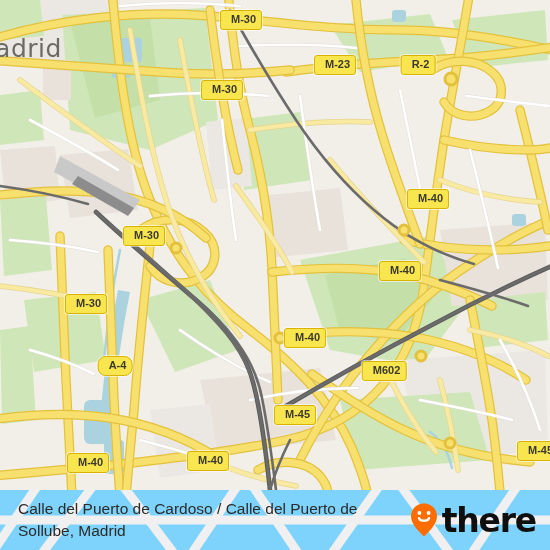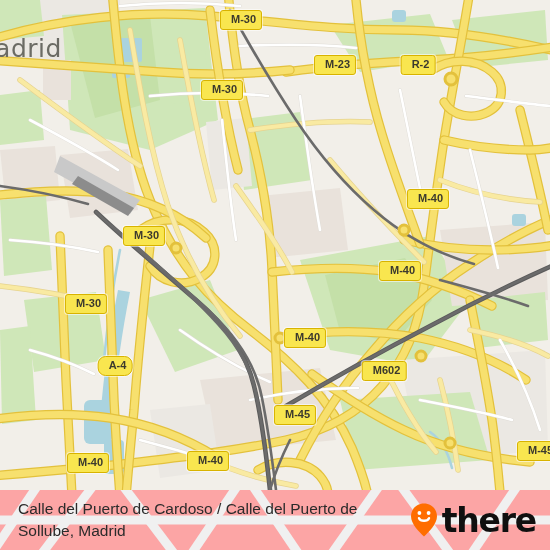--- a/index.html
+++ b/index.html
@@ -88,21 +88,21 @@
     width:0;height:0;
     border-left:10px solid transparent;
     border-right:10px solid transparent;
     border-top:12px solid #ffffff;
   }
 
   
   #footer{
     position:absolute; left:0; top:490px;
     width:550px; height:60px;
-    background:#fca5a5;
+    background:#7dd3fc;
     overflow:hidden;
   }
   #footer .wm{ position:absolute; left:0; top:0; opacity:1; }
   #footer .inner{
     position:relative;
     height:100%;
     display:flex; align-items:center; justify-content:space-between;
     padding:0 14px 0 18px;
   }
   #place-name{

